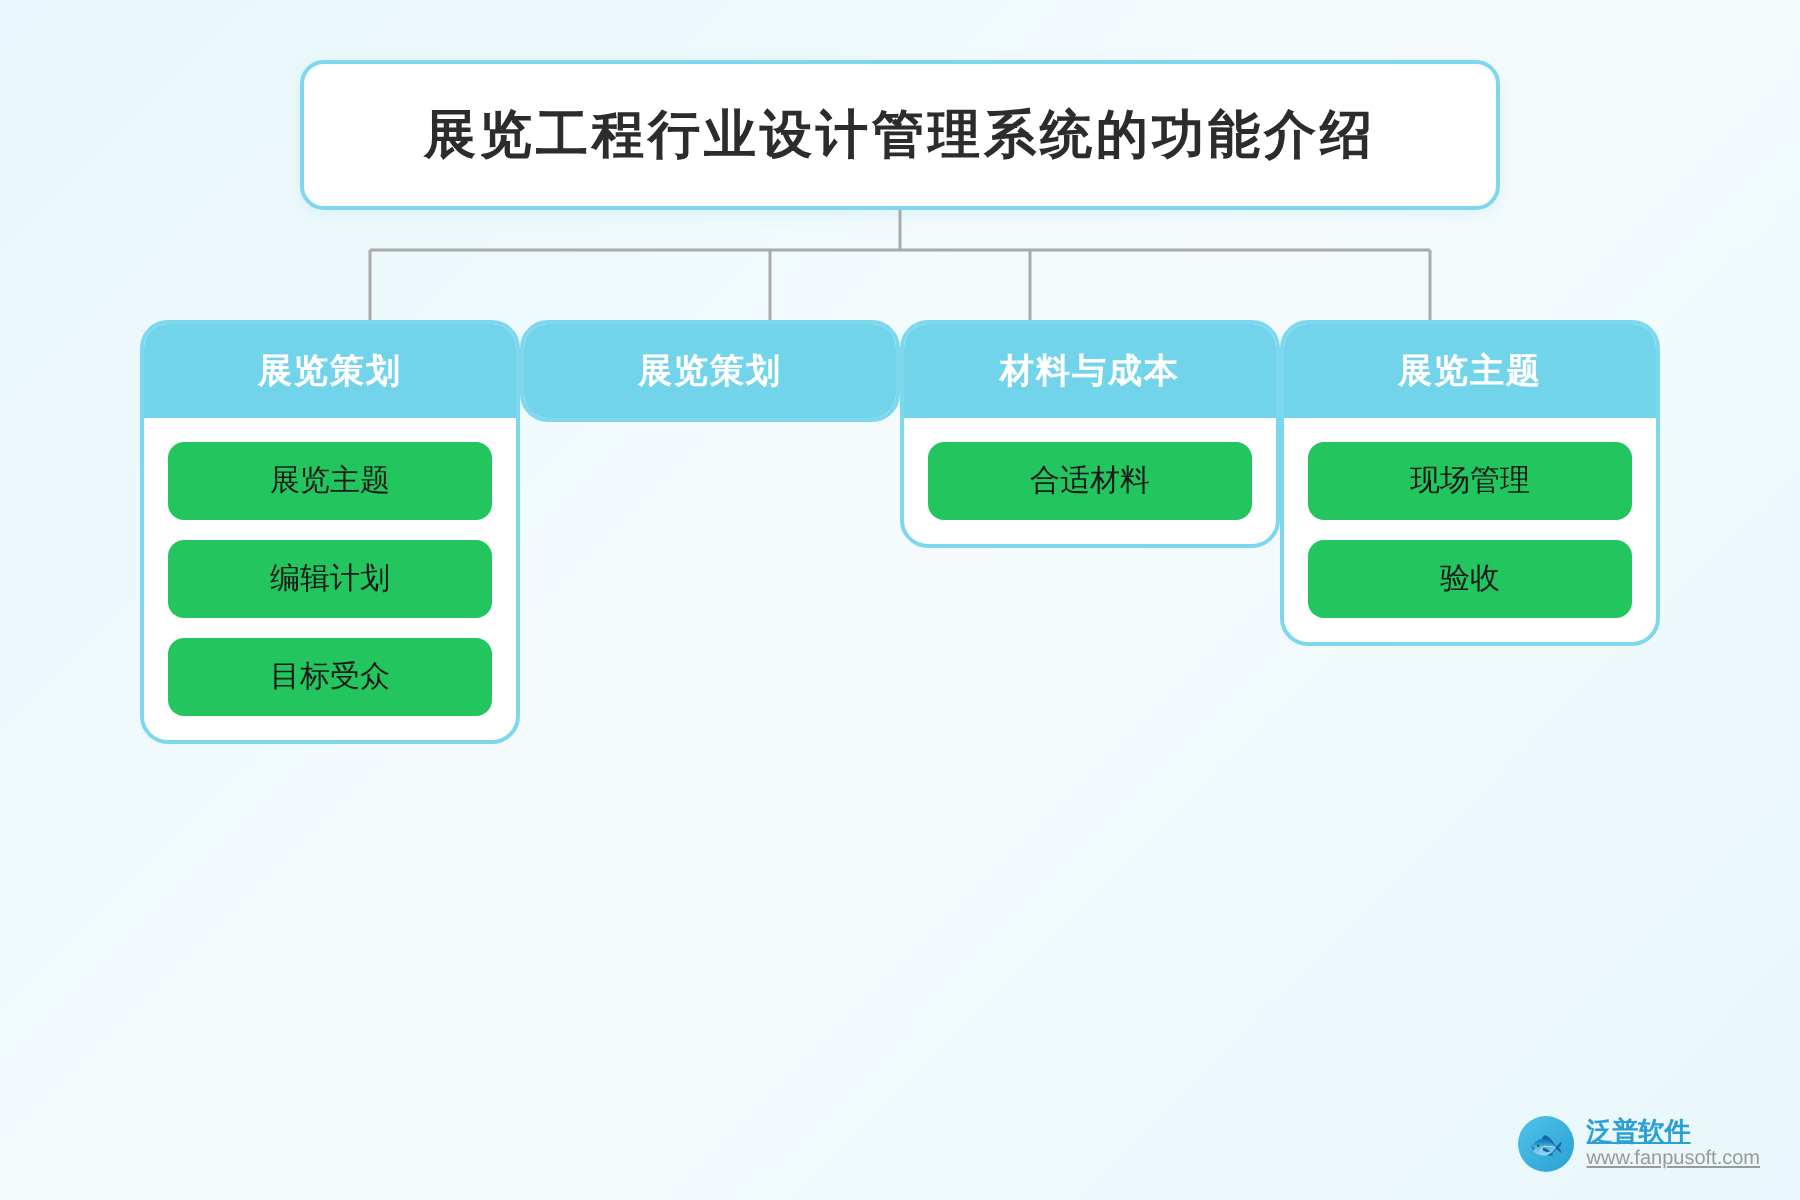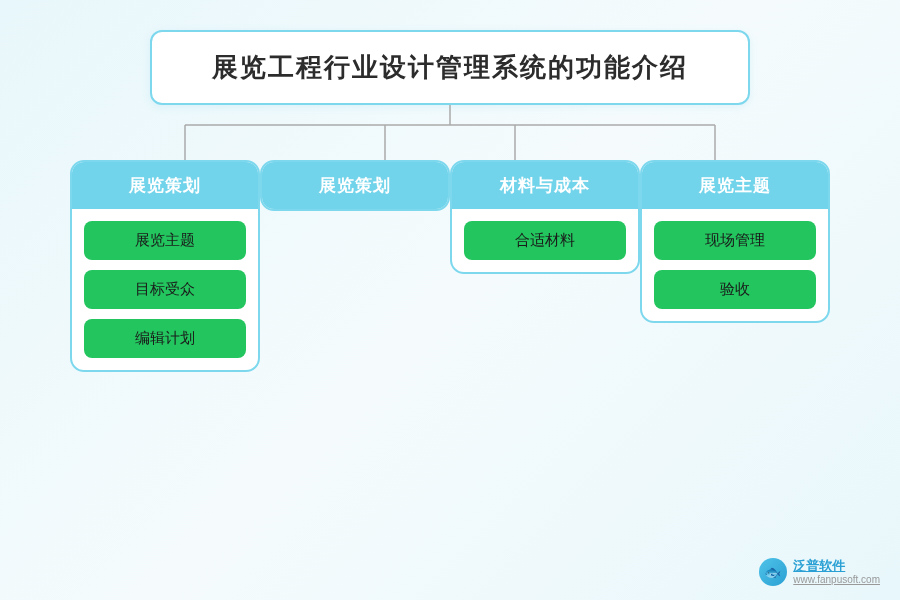--- a/index.html
+++ b/index.html
@@ -160,22 +160,22 @@
       <line x1="615" y1="20" x2="615" y2="55" stroke="#aaaaaa" stroke-width="1.5"></line>
     </svg>
   </div>
 
   <div class="columns">
 
     <div class="column-card">
       <div class="column-header">展览策划</div>
       <div class="column-items">
         <div class="column-item">展览主题</div>
+        <div class="column-item">编辑计划</div>
         <div class="column-item">目标受众</div>
-        <div class="column-item">编辑计划</div>
       </div>
     </div>
 
     <div class="column-card">
       <div class="column-header">展览策划</div>
     </div>
 
     <div class="column-card">
       <div class="column-header">材料与成本</div>
       <div class="column-items">

